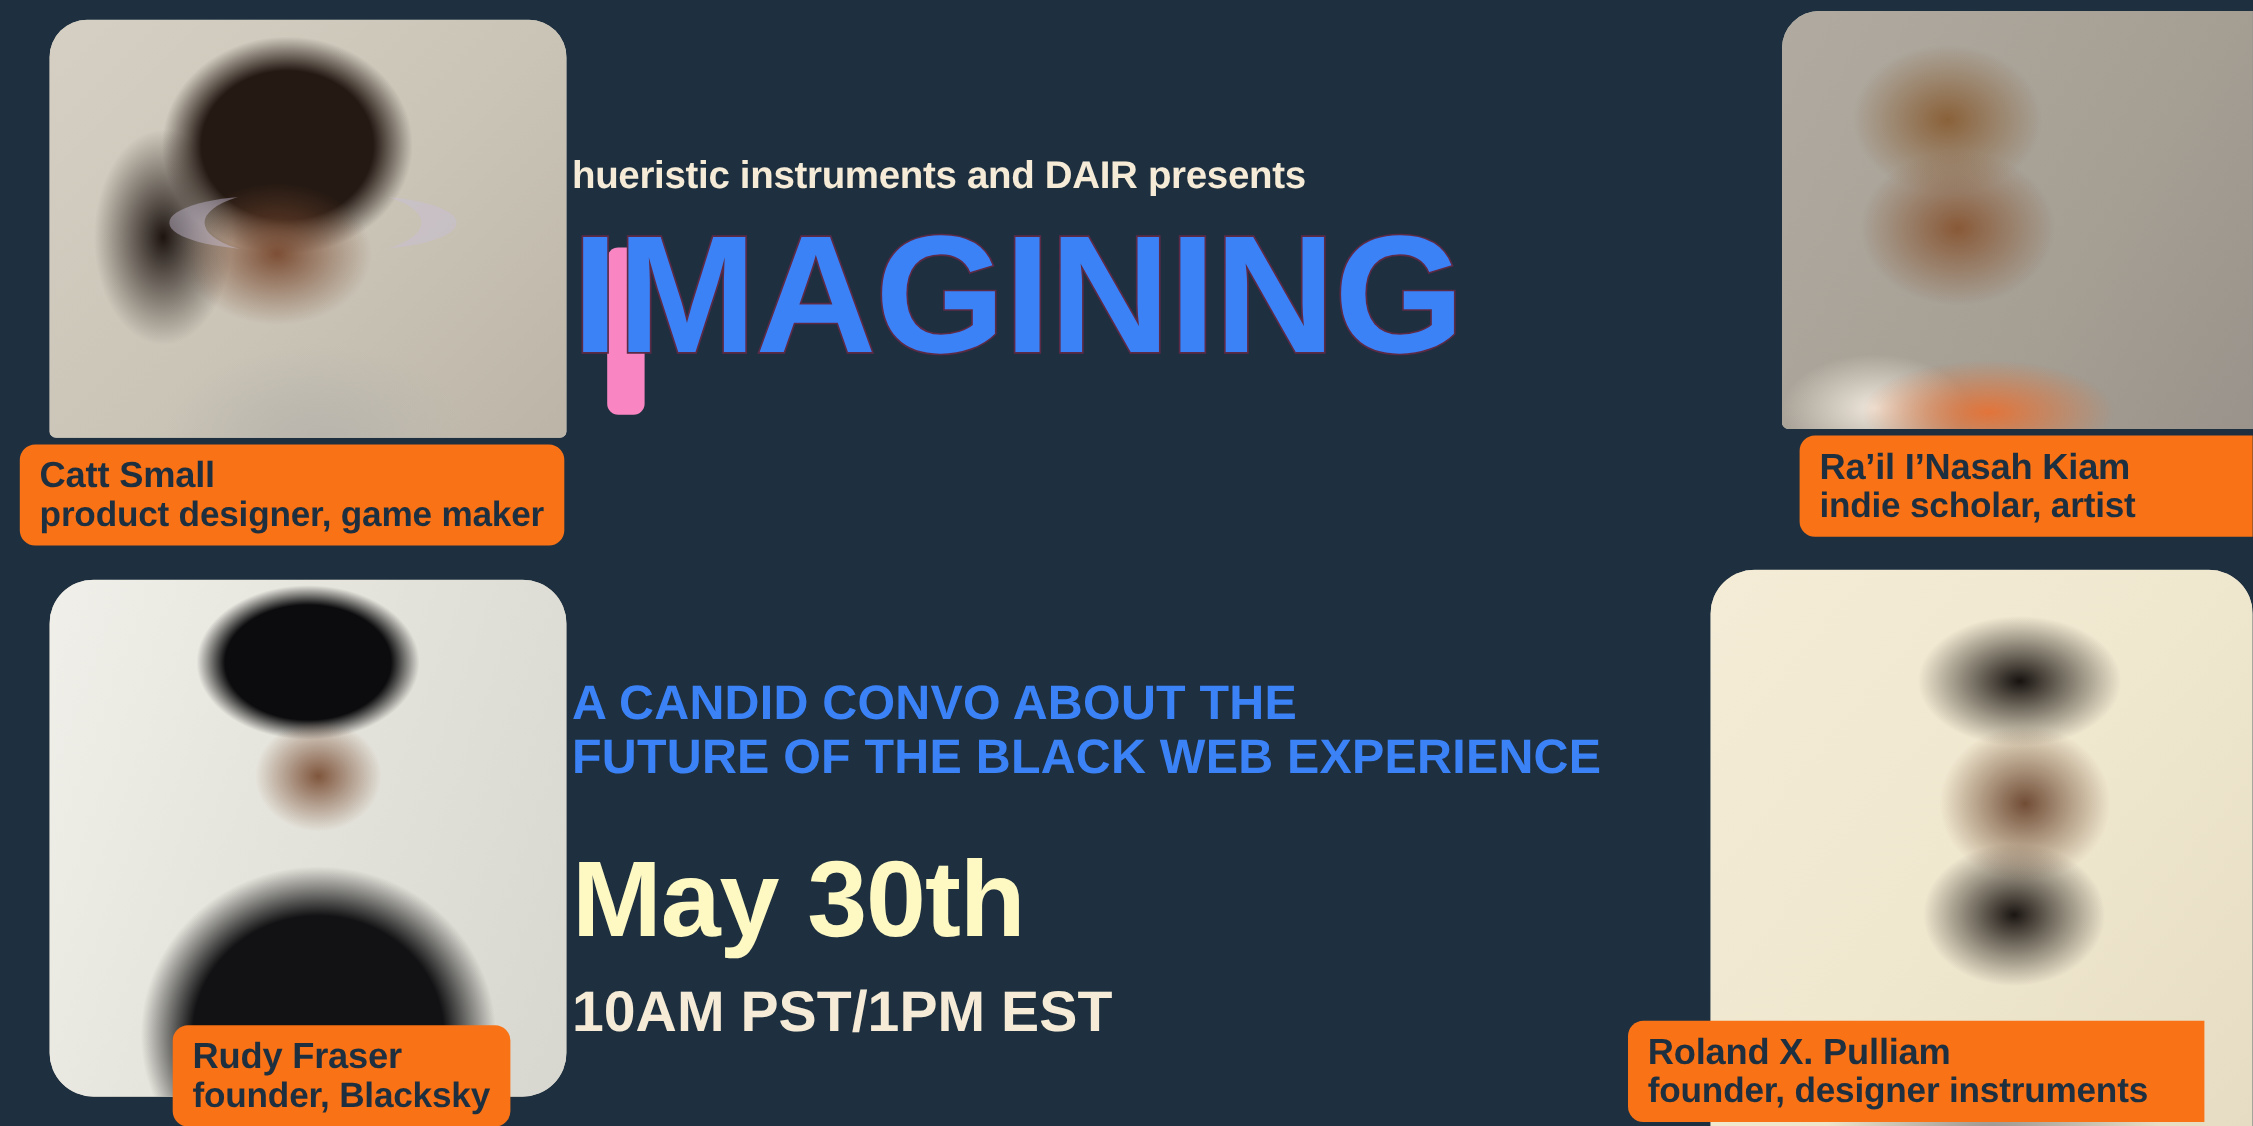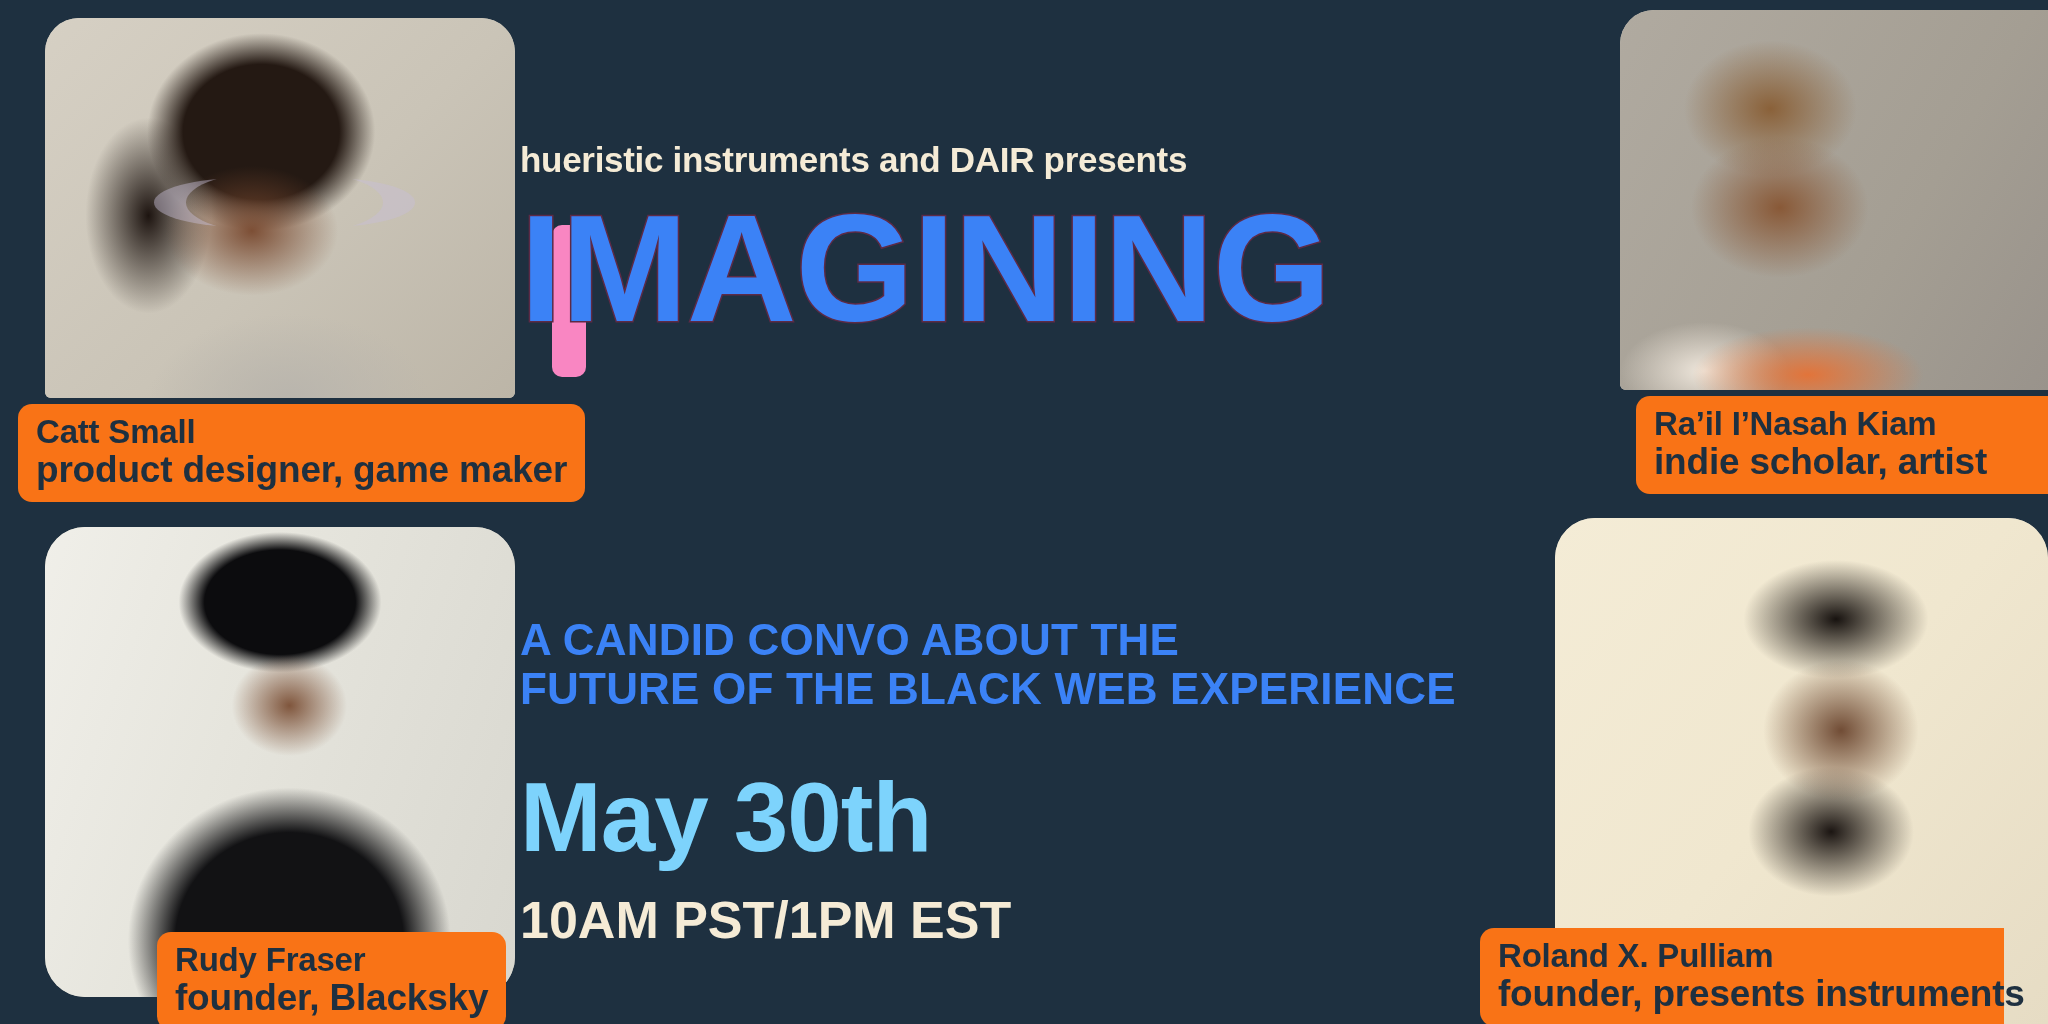--- a/index.html
+++ b/index.html
@@ -89,21 +89,21 @@
     background:#f97316;
     color:#1e3040;
     border-radius:14px;
     padding:10px 18px 12px 18px;
     line-height:1.08;
     font-weight:700;
     letter-spacing:-0.2px;
     white-space:nowrap;
   }
   .plaque .pname { font-size:33px; display:block; }
-  .plaque .prole { font-size:37px; display:block; }
+  .plaque .prole { font-size:32px; display:block; }
 
   #plaque-catt   { left:18px;  top:404px; border-radius:14px; }
   #plaque-rail   { left:1636px; top:396px; width:432px; border-radius:14px 0 0 14px; }
   #plaque-rudy   { left:128px; top:932px; border-radius:14px;margin-left:29px; }
   #plaque-roland { left:1480px; top:928px; width:524px; border-radius:14px 0 0 14px; }
 
   
   #center {
     position:absolute;
     left:520px; top:0; width:1010px; height:1024px;
@@ -135,21 +135,21 @@
     color:#3b82f6;
     font-size:44px;
     font-weight:700;
     line-height:1.12;
     letter-spacing:0.2px;
   }
   #subtitle .s2 { display:block; }
 
   #date {
     position:absolute; left:0; right:0; top:768px;
-    color:#7dd3fc;
+    color:#fef9c3;
     font-size:98px;
     font-weight:700;
     letter-spacing:-1px;
     line-height:1;
   }
 
   #time {
     position:absolute; left:0; right:0; top:862px;
     color:#f5ebd6;
     font-size:52px;
@@ -197,21 +197,21 @@
   <div class="plaque" id="plaque-rudy">
     <span class="pname">Rudy Fraser</span>
     <span class="prole">founder, Blacksky</span>
   </div>
 
   <div class="photo-card" id="card-roland">
     <div class="photo" id="photo-roland"></div>
   </div>
   <div class="plaque" id="plaque-roland">
     <span class="pname">Roland X. Pulliam</span>
-    <span class="prole">founder, presents instruments</span>
+    <span class="prole">founder, designer instruments</span>
   </div>
 
   <div id="center">
 
     <div id="presents">hueristic instruments and DAIR presents</div>
 
     <div id="title">
       <span class="l1">IMAGINING</span>
     </div>
 

